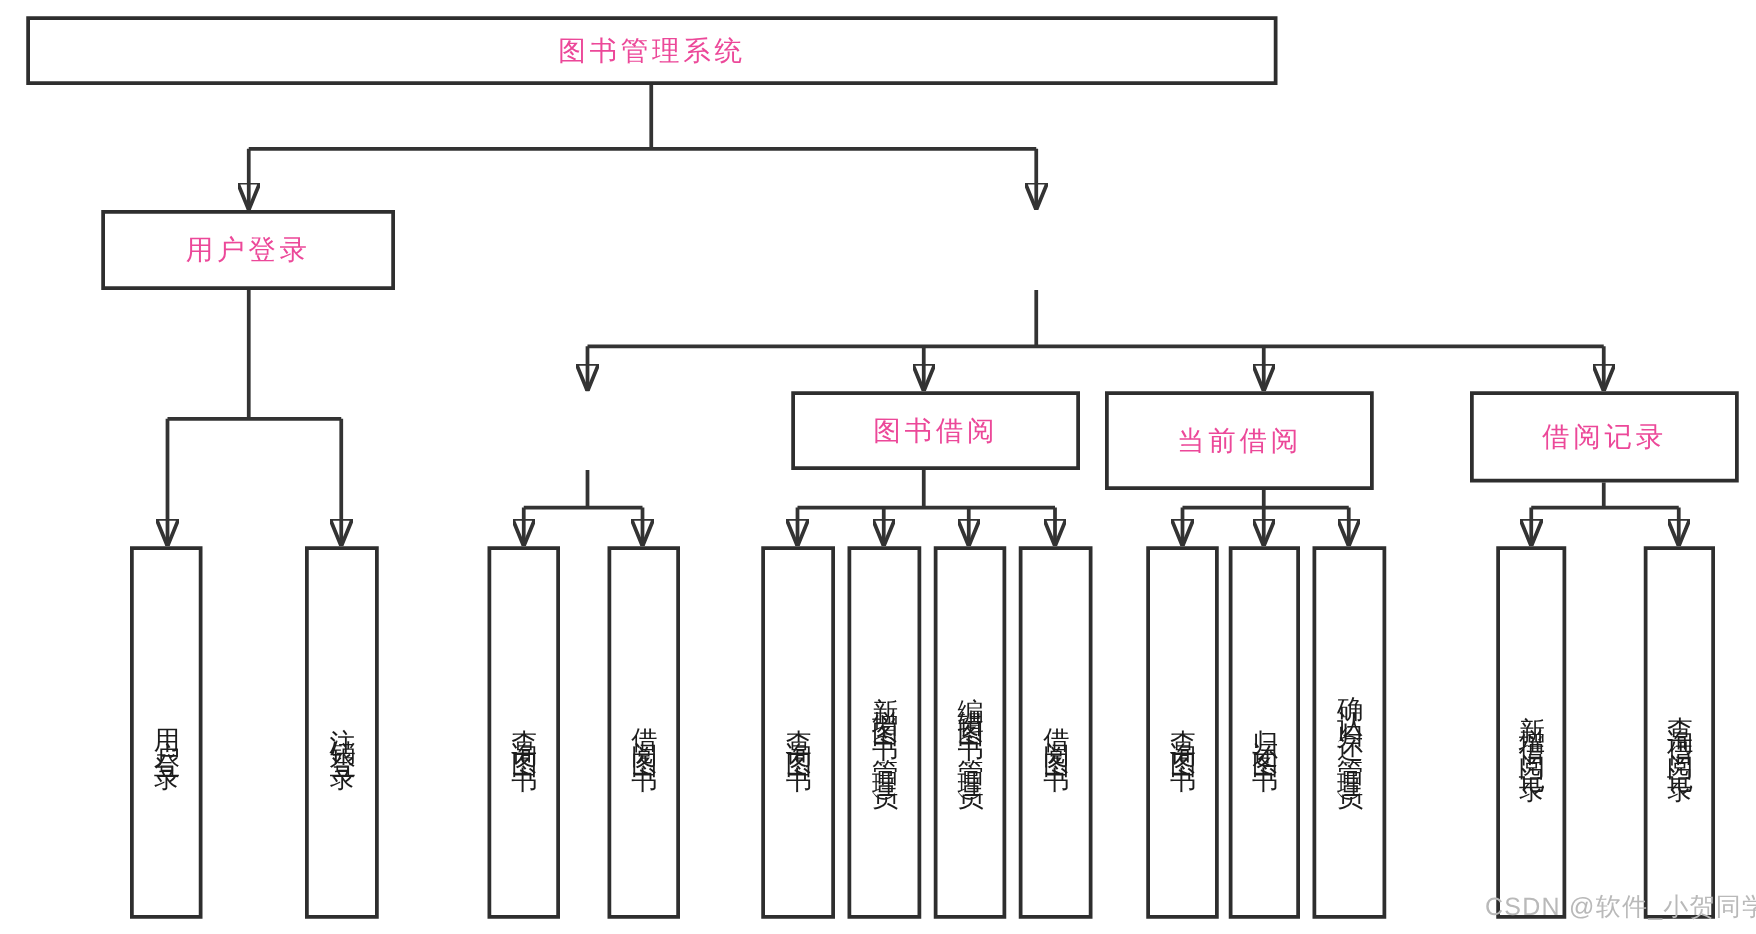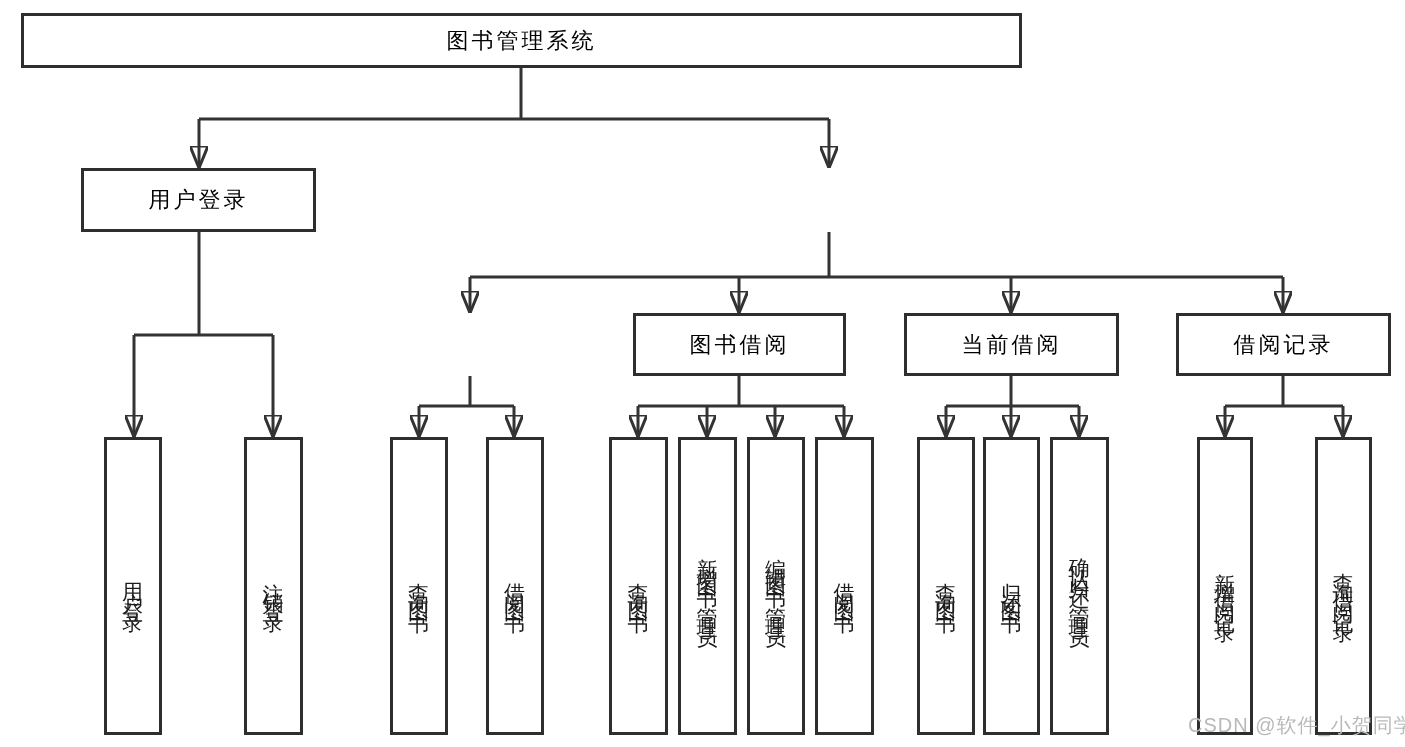--- a/index.html
+++ b/index.html
@@ -21,21 +21,21 @@
     border: 3px solid #2e2e2e;
     display: flex;
     align-items: center;
     justify-content: center;
     text-align: center;
   }
   .node.h span {
     font-size: 22px;
     letter-spacing: 3px;
     white-space: nowrap;
-    color: #000000;
+    color: #ec4899;
   }
   .node.leaf span {
     writing-mode: vertical-rl;
     text-orientation: mixed;
     font-size: 21px;
     line-height: 1;
     letter-spacing: 10px;
     color: #1c1c1c;
   }
   .watermark {
@@ -110,27 +110,27 @@
   </svg>
 
   <div class="node h" style="left:21px;top:13px;width:1001px;height:55px">
     <span>图书管理系统</span>
   </div>
 
   <div class="node h" style="left:81px;top:168px;width:235px;height:64px">
     <span>用户登录</span>
   </div>
 
-  <div class="node h" style="left:633px;top:313px;width:213px;height:63px">
+  <div class="node h" style="left:633px;top:313px;width:231px;height:63px">
     <span>图书借阅</span>
   </div>
-  <div class="node h" style="left:904px;top:313px;width:215px;height:63px">
+  <div class="node h" style="left:884px;top:313px;width:215px;height:79px">
     <span>当前借阅</span>
   </div>
-  <div class="node h" style="left:1176px;top:313px;width:215px;height:63px">
+  <div class="node h" style="left:1176px;top:313px;width:215px;height:73px">
     <span>借阅记录</span>
   </div>
 
   <div class="node leaf" style="left:104px;top:437px;width:58px;height:298px">
     <span>用户登录</span>
   </div>
   <div class="node leaf" style="left:244px;top:437px;width:59px;height:298px">
     <span>注销登录</span>
   </div>
 

